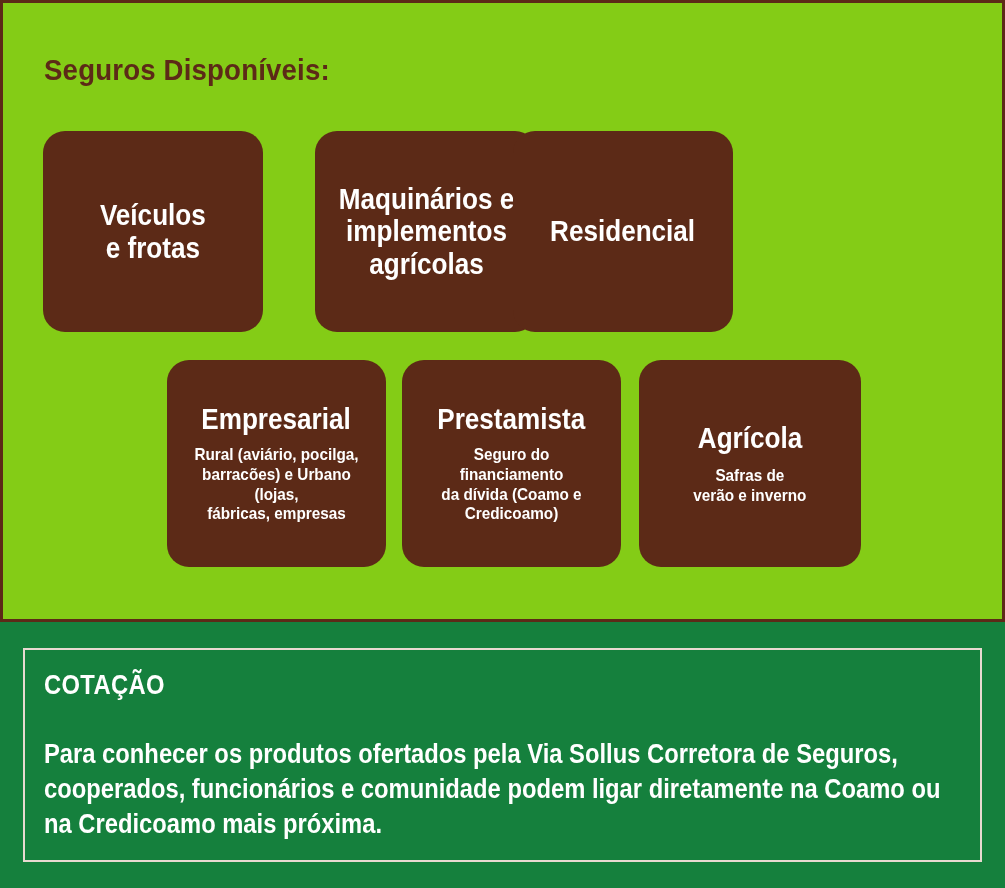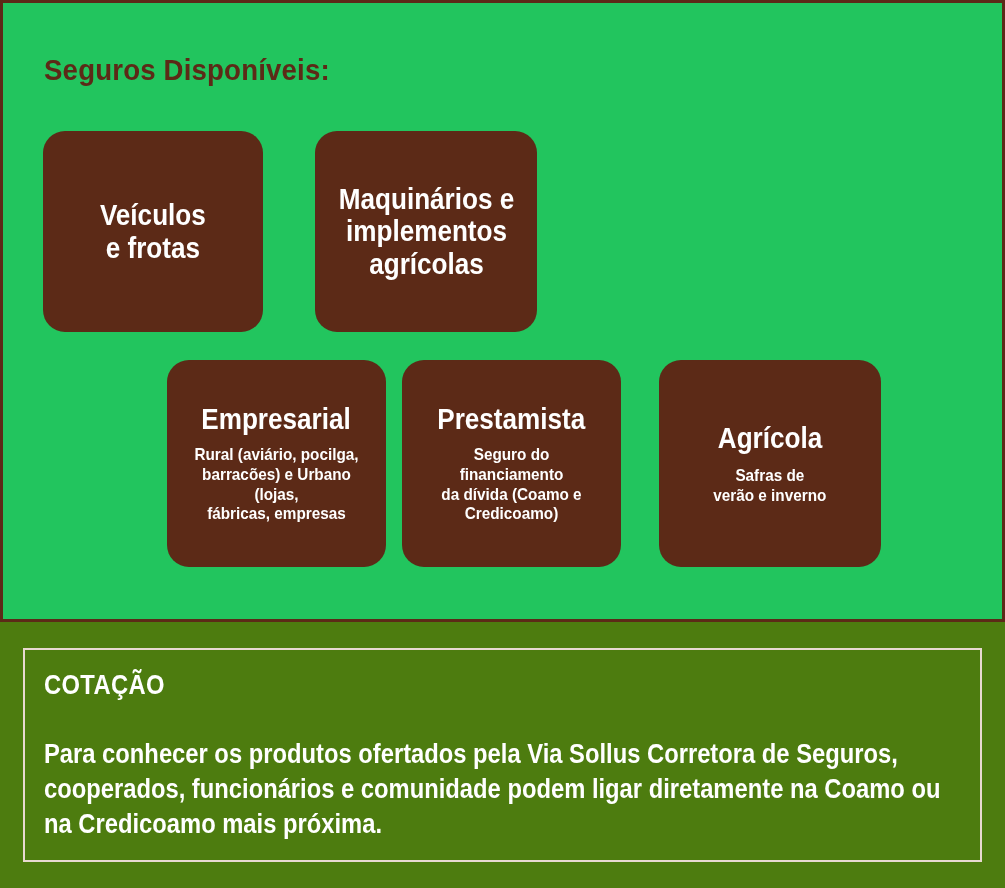--- a/index.html
+++ b/index.html
@@ -21,21 +21,21 @@
   }
   
   .white-panel {
     position: absolute;
     left: 0;
     top: 0;
     width: 1005px;
     height: 622px;
     box-sizing: border-box;
     border: 3px solid #5C2A17;
-    background: #22c55e;
+    background: #84cc16;
   }
   .panel-title {
     position: absolute;
     left: 41px;
     top: 50px;
     font-family: "Liberation Sans Narrow", "Liberation Sans", sans-serif;
     font-size: 30px;
     font-weight: bold;
     color: #5C2A17;
     letter-spacing: 0.2px;
@@ -77,21 +77,21 @@
 
   
   #card-veiculos      { left: 40px;  top: 128px; width: 220px; height: 201px; }
   #card-maquinarios   { left: 273px; top: 128px; width: 222px; height: 201px; margin-left: 39px; }
   #card-residencial   { left: 510px; top: 128px; width: 220px; height: 201px; }
   #card-vida          { left: 744px; top: 128px; width: 223px; height: 201px; }
 
   
   #card-empresarial   { left: 164px; top: 357px; width: 219px; height: 207px; }
   #card-prestamista   { left: 399px; top: 357px; width: 219px; height: 207px; }
-  #card-agricola      { left: 656px; top: 357px; width: 222px; height: 207px; }
+  #card-agricola      { left: 636px; top: 357px; width: 222px; height: 207px; }
 
   
   #card-veiculos    .card-title { font-size: 29px; }
   #card-maquinarios .card-title { font-size: 29px; }
   #card-residencial .card-title { font-size: 29px; }
   #card-vida        .card-title { font-size: 29px; }
 
   #card-empresarial .card-title { font-size: 29px; margin-bottom: 10px; }
   #card-empresarial .card-sub   { font-size: 17px; }
   #card-prestamista .card-title { font-size: 29px; margin-bottom: 10px; }
@@ -99,21 +99,21 @@
   #card-agricola    .card-title { font-size: 29px; margin-bottom: 12px; }
   #card-agricola    .card-sub   { font-size: 17px; }
 
   
   .brown-banner {
     position: absolute;
     left: 0;
     top: 622px;
     width: 1005px;
     height: 266px;
-    background: #4d7c0f;
+    background: #15803d;
   }
   .banner-inner {
     position: absolute;
     left: 23px;
     top: 26px;
     width: 959px;
     height: 214px;
     box-sizing: border-box;
     border: 2px solid #E8D9D1;
     padding: 20px 19px 0 19px;
@@ -154,20 +154,23 @@
       <div class="card-title">Veículos
 e frotas</div>
     </div>
 
     <div class="card" id="card-maquinarios">
       <div class="card-title">Maquinários e
 implementos
 agrícolas</div>
     </div>
 
+    <div class="card" id="card-residencial">
+      <div class="card-title">Residencial</div>
+    </div>
 
 
     <div class="card" id="card-prestamista">
       <div class="card-title">Prestamista</div>
       <div class="card-sub">Seguro do financiamento
 da dívida (Coamo e
 Credicoamo)</div>
     </div>
 
     <div class="card" id="card-empresarial">

